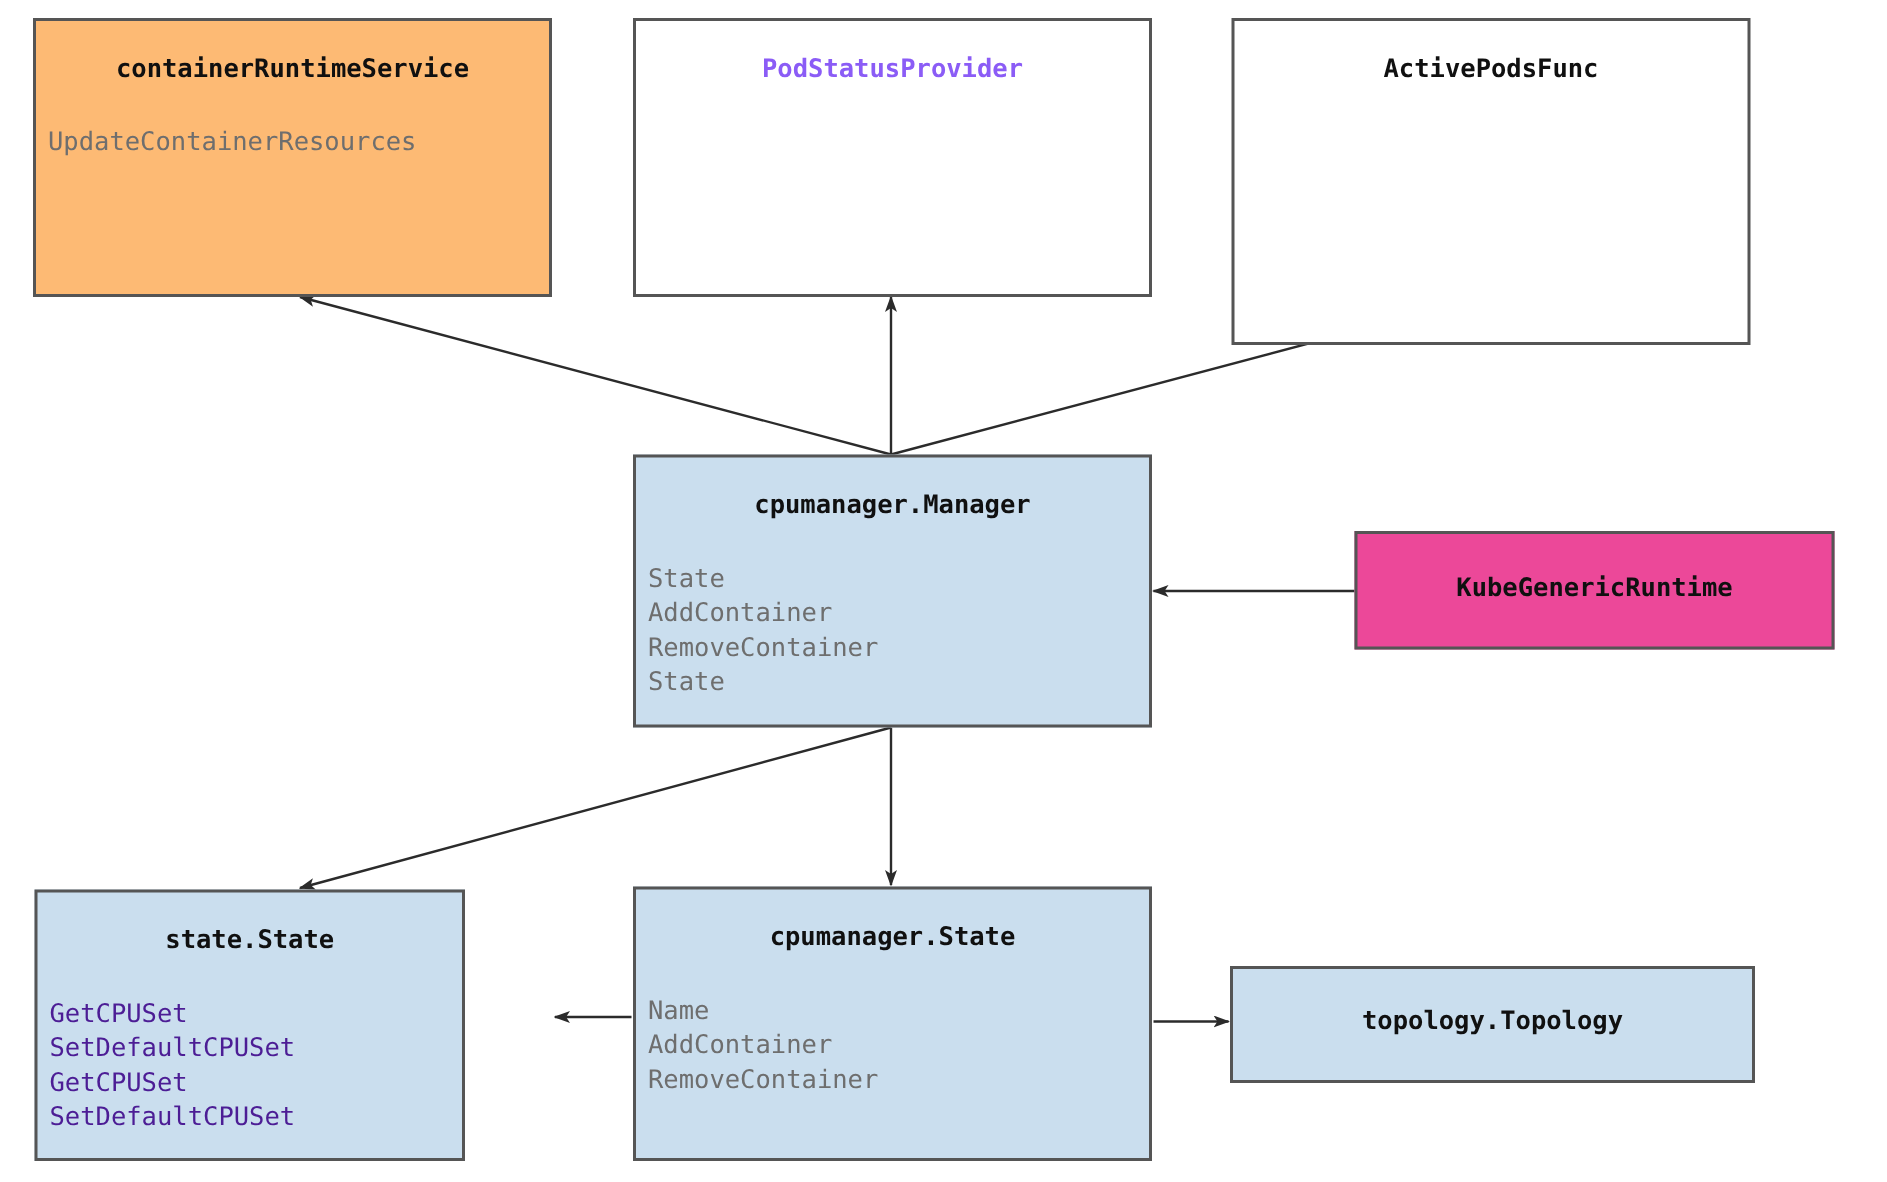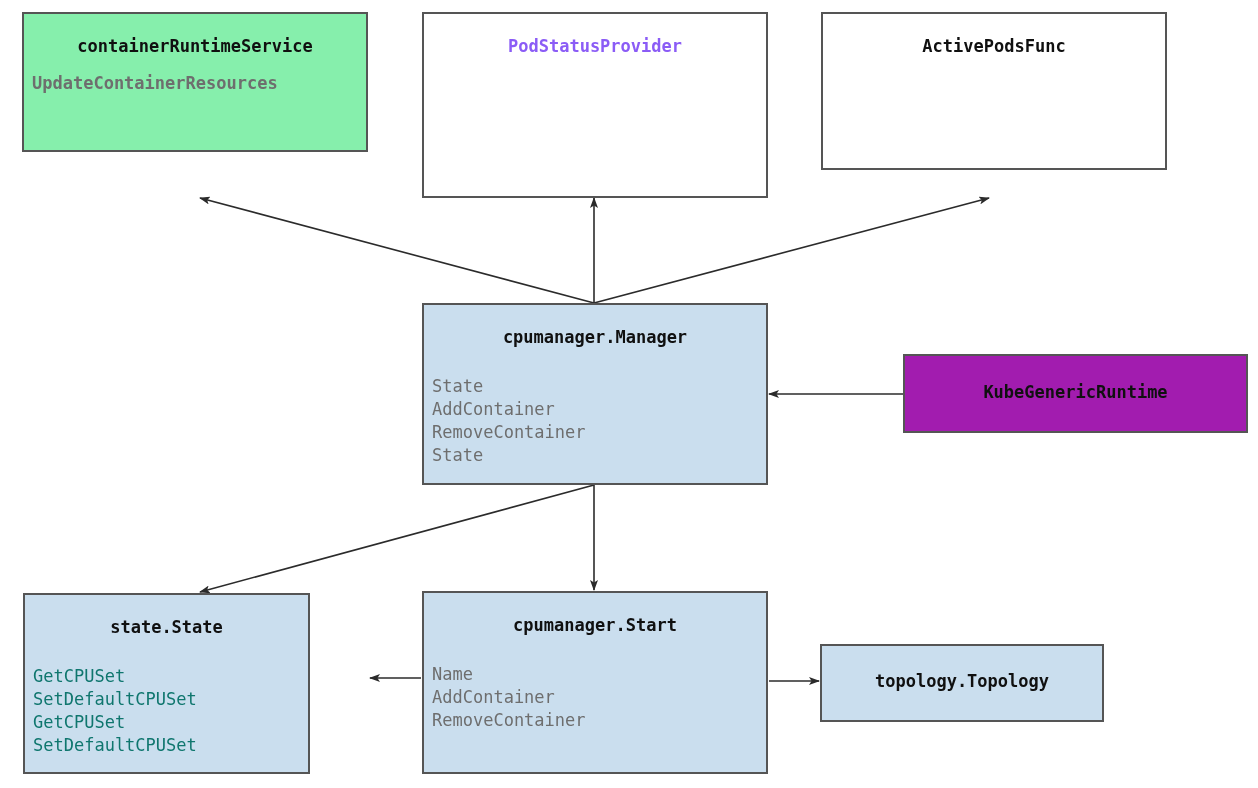--- a/index.html
+++ b/index.html
@@ -75,59 +75,59 @@
         <line x1="594" y1="303" x2="989" y2="198" stroke="#2b2b2b" stroke-width="1.6" marker-end="url(#arrowhead)"></line>
         <line x1="903" y1="394" x2="769" y2="394" stroke="#2b2b2b" stroke-width="1.6" marker-end="url(#arrowhead)"></line>
         <line x1="594" y1="485" x2="200" y2="592" stroke="#2b2b2b" stroke-width="1.6" marker-end="url(#arrowhead)"></line>
         <line x1="594" y1="485" x2="594" y2="590" stroke="#2b2b2b" stroke-width="1.6" marker-end="url(#arrowhead)"></line>
         <line x1="421" y1="678" x2="370" y2="678" stroke="#2b2b2b" stroke-width="1.6" marker-end="url(#arrowhead)"></line>
         <line x1="769" y1="681" x2="819" y2="681" stroke="#2b2b2b" stroke-width="1.6" marker-end="url(#arrowhead)"></line>
       </g>
   </svg>
 
   <div id="nodes">
-      <div class="node" style="left: 22px; top: 12px; width: 346px; height: 140px; border-color: rgb(85, 85, 85); background: #86efac;">
+      <div class="node" style="left: 22px; top: 12px; width: 346px; height: 186px; border-color: rgb(85, 85, 85); background: #fdba74;">
         <div class="node-title" style="color: rgb(16, 16, 16); top: 22px;">containerRuntimeService</div>
-        <div class="node-members" style="color: rgb(110, 110, 110); top: 58px; font-weight: bold;">
+        <div class="node-members" style="color: rgb(110, 110, 110); top: 70px;">
           <div>UpdateContainerResources</div>
         </div>
       </div>
       <div class="node" style="left: 422px; top: 12px; width: 346px; height: 186px; border-color: rgb(85, 85, 85); background: rgb(255, 255, 255);">
         <div class="node-title" style="color: #8b5cf6; top: 22px;">PodStatusProvider</div>
       </div>
-      <div class="node" style="left: 821px; top: 12px; width: 346px; height: 158px; border-color: rgb(85, 85, 85); background: rgb(255, 255, 255);">
+      <div class="node" style="left: 821px; top: 12px; width: 346px; height: 218px; border-color: rgb(85, 85, 85); background: rgb(255, 255, 255);">
         <div class="node-title" style="color: rgb(16, 16, 16); top: 22px;">ActivePodsFunc</div>
       </div>
       <div class="node filled" style="left: 422px; top: 303px; width: 346px; height: 182px; border-color: rgb(85, 85, 85); background: rgb(202, 222, 238);">
         <div class="node-title" style="color: rgb(16, 16, 16); top: 22px;">cpumanager.Manager</div>
         <div class="node-members" style="color: rgb(110, 110, 110); top: 70px;">
           <div>State</div>
           <div>AddContainer</div>
           <div>RemoveContainer</div>
           <div>State</div>
         </div>
       </div>
-      <div class="node" style="left: 903px; top: 354px; width: 345px; height: 79px; border-color: rgb(85, 85, 85); background: #a21caf;">
+      <div class="node" style="left: 903px; top: 354px; width: 320px; height: 79px; border-color: rgb(85, 85, 85); background: #ec4899;">
         <div class="node-title" style="color: rgb(16, 16, 16); top: 25.5px;">KubeGenericRuntime</div>
       </div>
       <div class="node filled" style="left: 23px; top: 593px; width: 287px; height: 181px; border-color: rgb(85, 85, 85); background: rgb(202, 222, 238);">
         <div class="node-title" style="color: rgb(16, 16, 16); top: 22px;">state.State</div>
-        <div class="node-members" style="color: #0f766e; top: 70px;">
+        <div class="node-members" style="color: #4c1d95; top: 70px;">
           <div>GetCPUSet</div>
           <div>SetDefaultCPUSet</div>
           <div>GetCPUSet</div>
           <div>SetDefaultCPUSet</div>
         </div>
       </div>
       <div class="node filled" style="left: 422px; top: 591px; width: 346px; height: 183px; border-color: rgb(85, 85, 85); background: rgb(202, 222, 238);">
-        <div class="node-title" style="color: rgb(16, 16, 16); top: 22px;">cpumanager.Start</div>
+        <div class="node-title" style="color: rgb(16, 16, 16); top: 22px;">cpumanager.State</div>
         <div class="node-members" style="color: rgb(110, 110, 110); top: 70px;">
           <div>Name</div>
           <div>AddContainer</div>
           <div>RemoveContainer</div>
         </div>
       </div>
-      <div class="node filled" style="left: 820px; top: 644px; width: 284px; height: 78px; border-color: rgb(85, 85, 85); background: rgb(202, 222, 238);">
+      <div class="node filled" style="left: 820px; top: 644px; width: 350px; height: 78px; border-color: rgb(85, 85, 85); background: rgb(202, 222, 238);">
         <div class="node-title" style="color: rgb(16, 16, 16); top: 25px;">topology.Topology</div>
       </div>
     </div>
 
 </div>
 
 </body></html>

